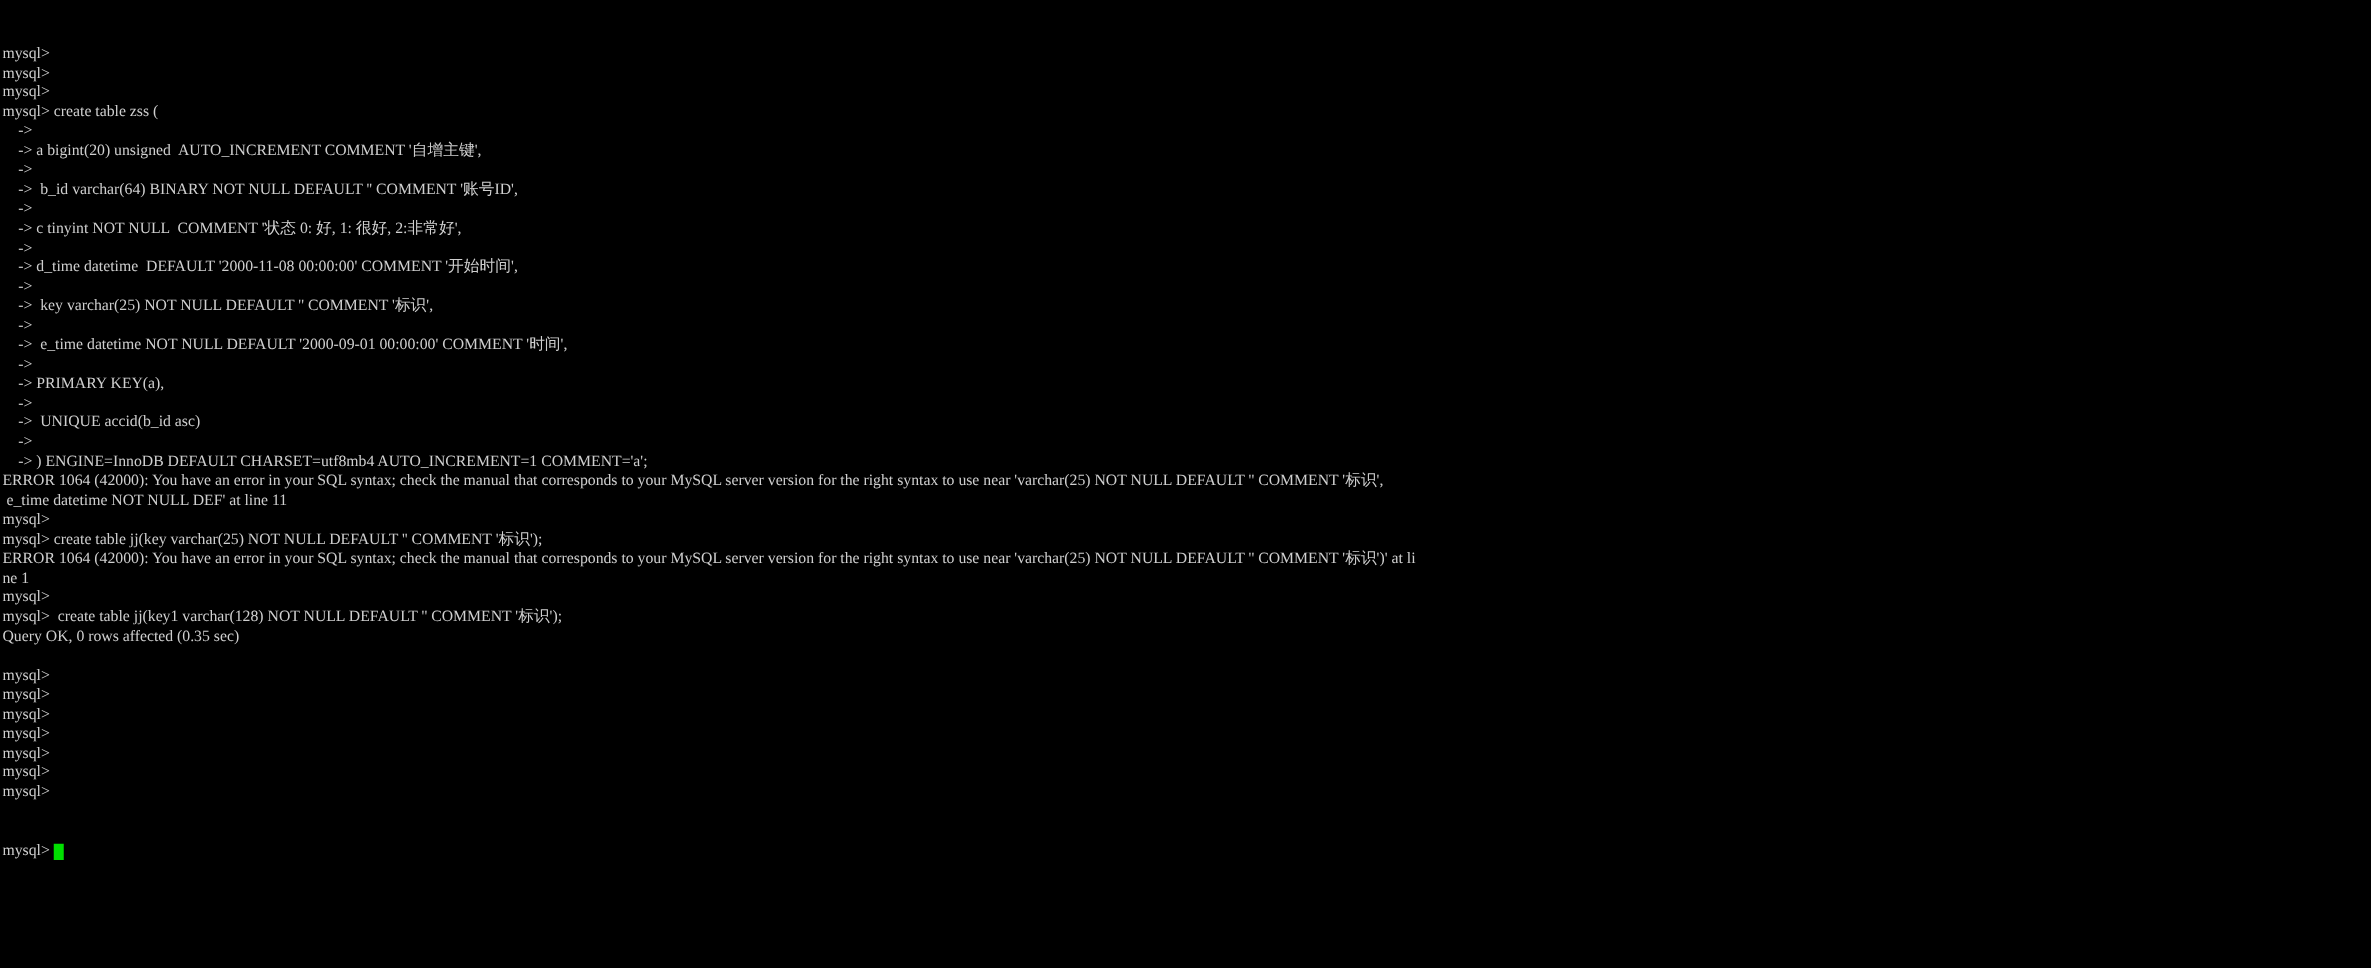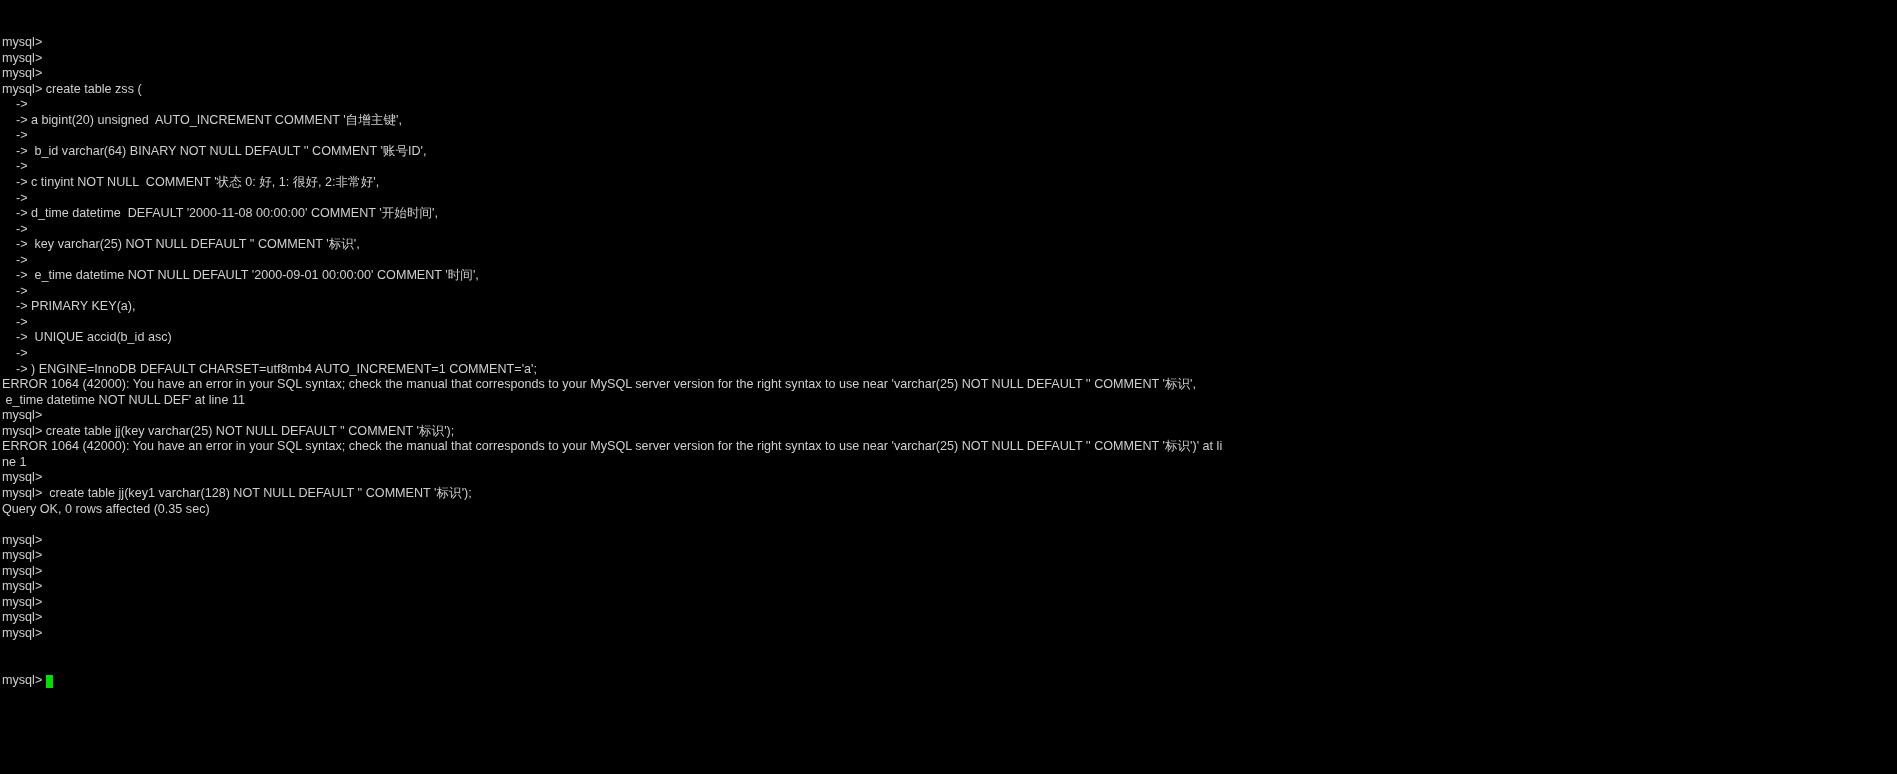--- a/index.html
+++ b/index.html
@@ -23,21 +23,21 @@
     line-height: 15.55px;
     letter-spacing: 0px;
     padding: 4px 0 0 2px;
     box-sizing: border-box;
     white-space: pre;
     overflow: hidden;
   }
   .line {
     height: 15.55px;
     white-space: pre;
-    font-family: Liberation Sans, sans-serif;
+    font-family: Liberation Serif, serif;
   }
   .cursor {
     display: inline-block;
     width: 7.6px;
     height: 13px;
     background: #00e000;
     vertical-align: text-bottom;
     margin-bottom: -1px;
   }
 </style>

